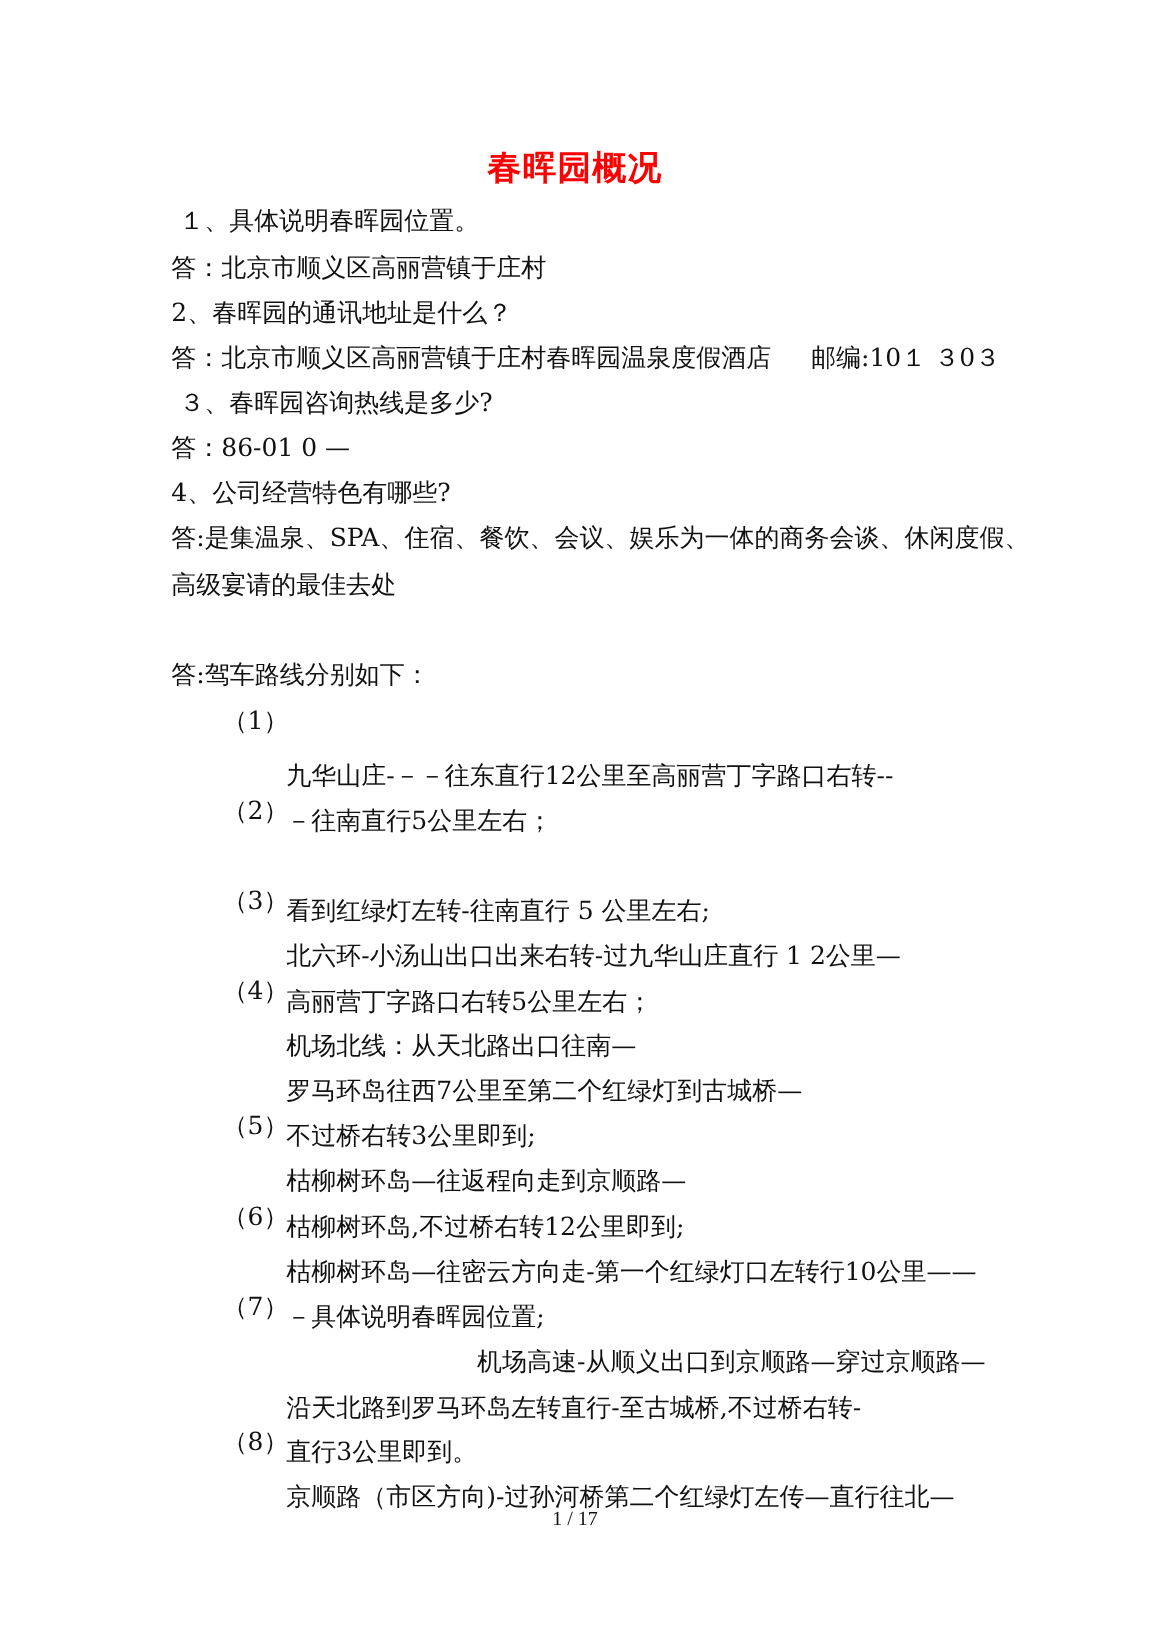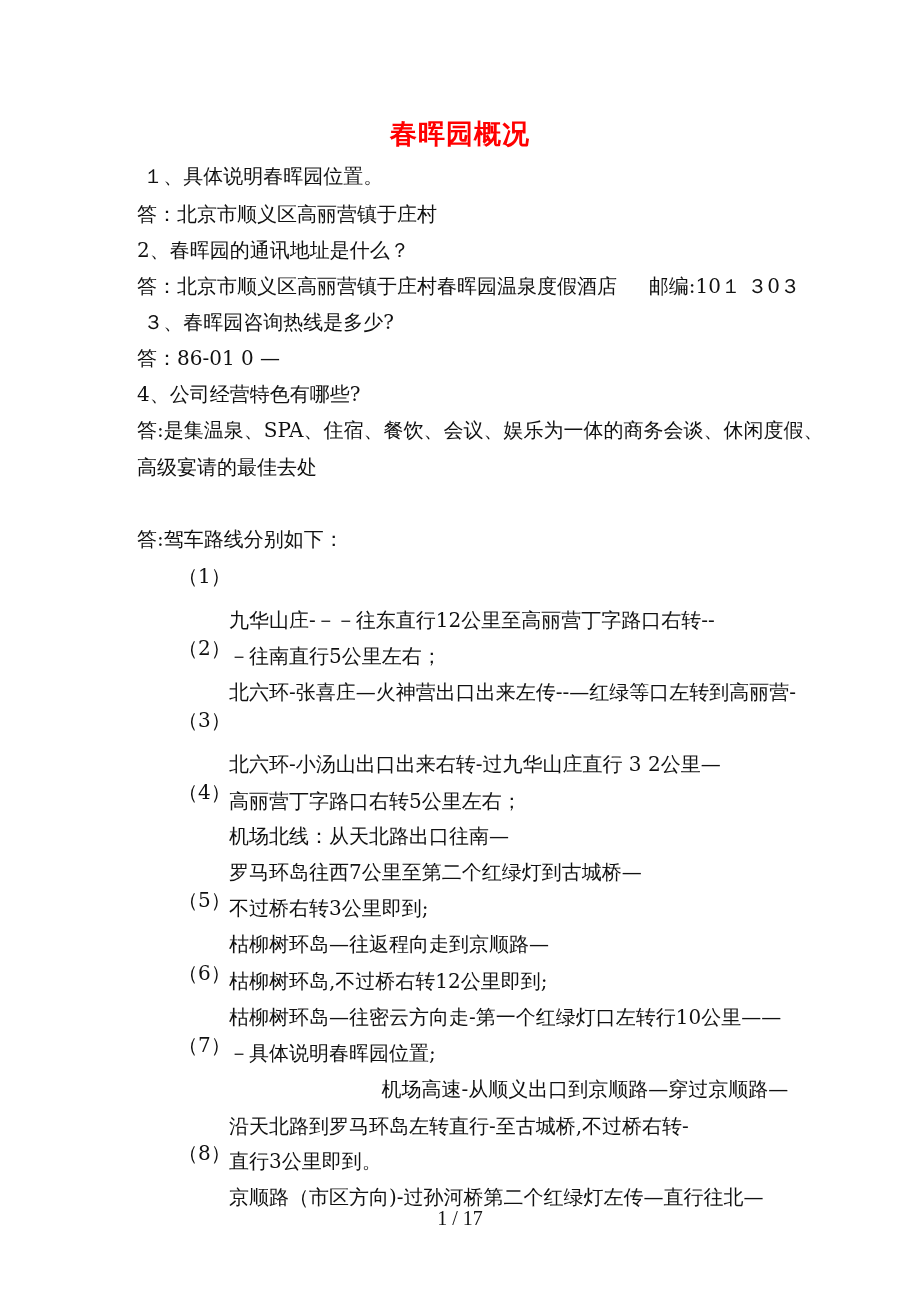--- a/index.html
+++ b/index.html
@@ -7,21 +7,21 @@
          font-family: "DejaVu Serif", "Liberation Serif", serif; color: #111111; }
   .page { position: absolute; left: 0; top: 0; width: 920px; height: 1302px; }
   .title { position: absolute; left: 0; width: 920px; top: 116px; text-align: center;
            font-family: "DejaVu Sans", "Liberation Sans", sans-serif;
            font-size: 27px; font-weight: bold; color: #ff0000; letter-spacing: 1px; }
   .line { position: absolute; font-size: 20px; line-height: 20px; white-space: pre; }
   .l0 { left: 137px; }
   .lnum { left: 178px; }
   .lcont { left: 229px; margin-top: 44px; }
   .footer { position: absolute; left: 0; width: 920px; top: 1207px; text-align: center;
-            font-family: "Liberation Serif", serif; font-size: 20px; color: #111; }
+            font-family: "Liberation Serif", serif; font-size: 16px; color: #111; }
 </style>
 </head>
 <body>
 
 <div class="page">
   <div class="title">春晖园概况</div>
 
   <div class="line l0" style="top:166px"> １、具体说明春晖园位置。</div>
   <div class="line l0" style="top:204px">答：北京市顺义区高丽营镇于庄村</div>
   <div class="line l0" style="top:240px">2、春晖园的通讯地址是什么？</div>
@@ -31,24 +31,24 @@
   <div class="line l0" style="top:384px">4、公司经营特色有哪些?</div>
   <div class="line l0" style="top:420px">答:是集温泉、SPA、住宿、餐饮、会议、娱乐为一体的商务会谈、休闲度假、</div>
   <div class="line l0" style="top:457px">高级宴请的最佳去处</div>
   <div class="line l0" style="top:529px">答:驾车路线分别如下：</div>
 
   <div class="line lnum" style="top:566px">（1）</div>
   <div class="line lcont" style="top:566px">九华山庄-－－往东直行12公里至高丽营丁字路口右转--</div>
   <div class="line lcont" style="top:602px">－往南直行5公里左右；</div>
 
   <div class="line lnum" style="top:638px">（2）</div>
-  <div class="line lcont" style="top:638px">北六环-张喜庄—火神营出口出来左传--—红绿等口左转到高丽营-</div>
+  <div class="line lcont" style="top:674px">看到红绿灯左转-往南直行 5 公里左右;</div>
 
   <div class="line lnum" style="top:710px">（3）</div>
-  <div class="line lcont" style="top:710px">北六环-小汤山出口出来右转-过九华山庄直行 3 2公里—</div>
+  <div class="line lcont" style="top:710px">北六环-小汤山出口出来右转-过九华山庄直行 1 2公里—</div>
   <div class="line lcont" style="top:747px">高丽营丁字路口右转5公里左右；</div>
 
   <div class="line lnum" style="top:782px">（4）</div>
   <div class="line lcont" style="top:782px">机场北线：从天北路出口往南—</div>
   <div class="line lcont" style="top:818px">罗马环岛往西7公里至第二个红绿灯到古城桥—</div>
   <div class="line lcont" style="top:854px">不过桥右转3公里即到;</div>
 
   <div class="line lnum" style="top:890px">（5）</div>
   <div class="line lcont" style="top:890px">枯柳树环岛—往返程向走到京顺路—</div>
   <div class="line lcont" style="top:927px">枯柳树环岛,不过桥右转12公里即到;</div>

